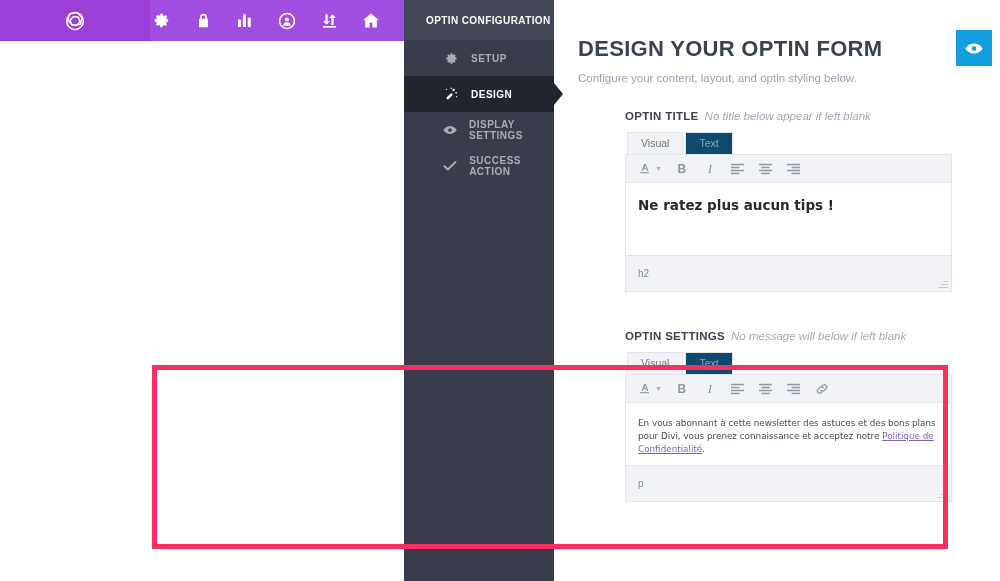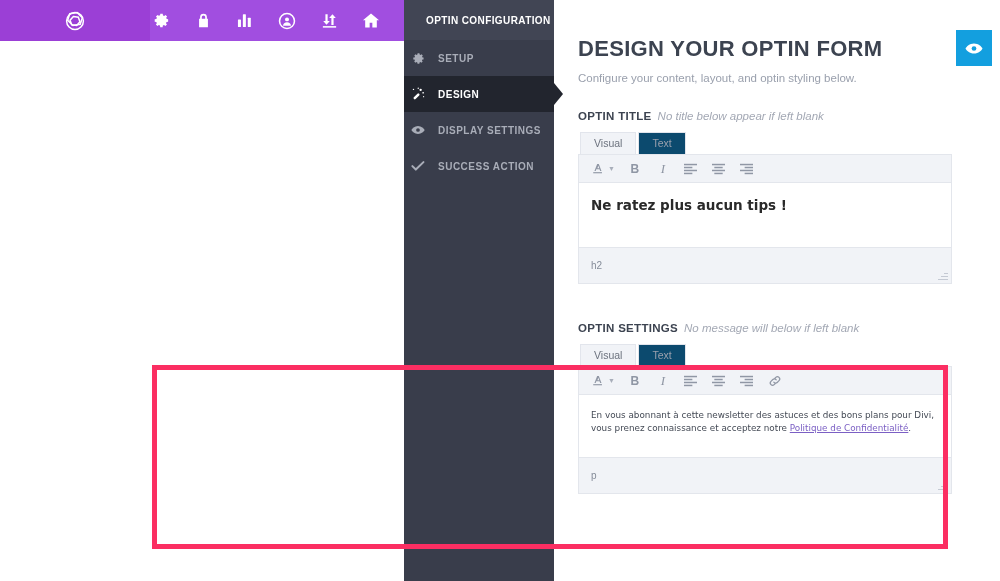--- a/index.html
+++ b/index.html
@@ -91,21 +91,21 @@
     padding-left: 22px;
     color: #ffffff;
     font-size: 10px;
     font-weight: bold;
     letter-spacing: 0.4px;
   }
   .nav-item {
     height: 36px;
     display: flex;
     align-items: center;
-    padding-left: 6px;
+    padding-left: 39px;
     color: #a9adb8;
     font-size: 10px;
     font-weight: bold;
     letter-spacing: 0.5px;
     cursor: pointer;
     position: relative;
     background: #393d4b;
   }
   .nav-item .nicon {
     width: 16px;
@@ -156,21 +156,21 @@
     color: #3c4350;
     letter-spacing: 0.3px;
     margin-bottom: 10px;
   }
   .page-sub {
     font-size: 11.5px;
     color: #9aa0ad;
     margin-bottom: 26px;
   }
 
-  .section { margin-bottom: 0; }
+  .section { margin-bottom: 0; margin-left: 47px; }
   .section-label {
     font-size: 11.5px;
     color: #3c4350;
     margin-bottom: 10px;
     display: flex;
     align-items: baseline;
   }
   .section-label .lbl-strong {
     font-weight: bold;
     letter-spacing: 0.3px;
@@ -233,21 +233,21 @@
   .tbtn.italic { font-style: italic; font-family: "Liberation Serif", serif; font-size: 13px; color: #8f96a4; }
   .tbtn .caret {
     font-size: 7px;
     margin-left: 2px;
     color: #a8aeba;
   }
   .editor-content {
     background: #ffffff;
     padding: 14px 12px 10px 12px;
   }
-  .editor-content.title-ed { height: 64px; }
+  .editor-content.title-ed { height: 72px; }
   .editor-content.msg-ed { height: 62px; }
   .ed-title-text {
     font-size: 13.5px;
     font-weight: bold;
     color: #2a2a2a;
     font-family: "DejaVu Sans", sans-serif;
   }
   .ed-msg-text {
     font-size: 8.8px;
     color: #444a55;

